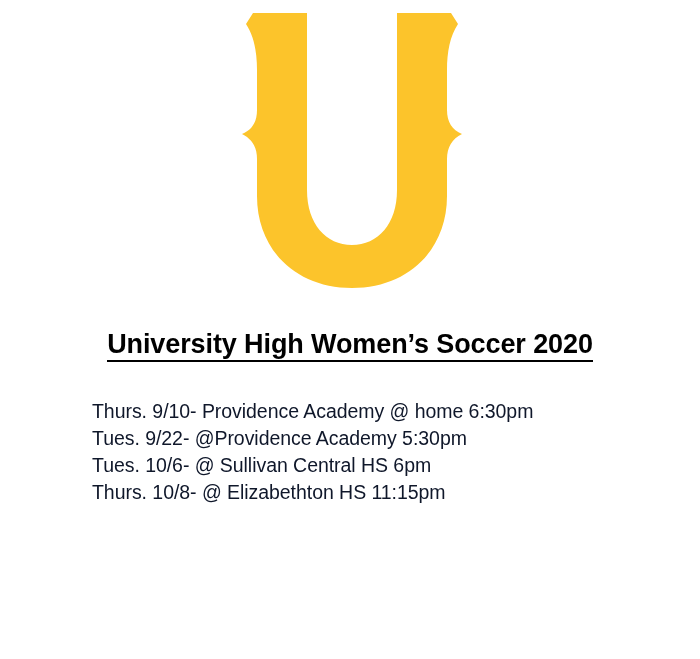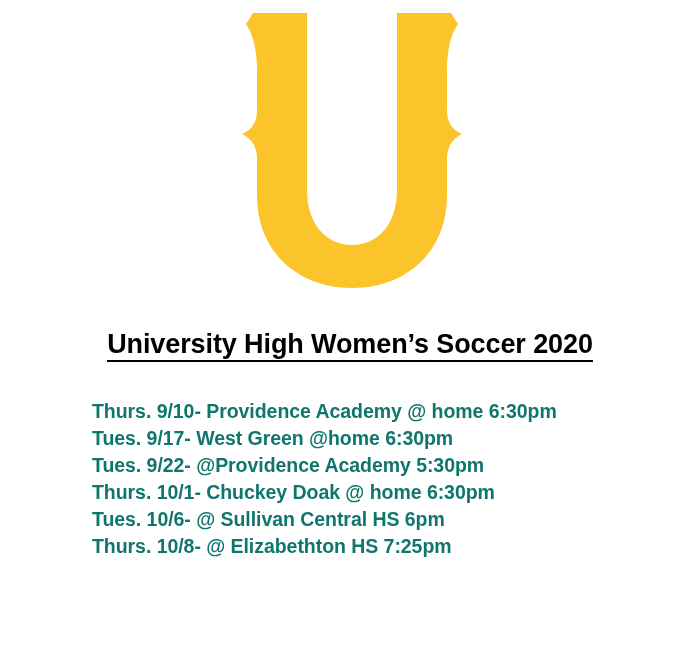--- a/index.html
+++ b/index.html
@@ -64,22 +64,22 @@
   
   .schedule {
     position: absolute;
     left: 92px;
     top: 398px;
     width: 560px;
   }
   .schedule-line {
     font-family: "Liberation Sans", sans-serif;
     font-size: 19.5px;
-    font-weight: bold;
-    color: #0f766e;
+    font-weight: normal;
+    color: #0f172a;
     line-height: 27px;
     white-space: nowrap;
     letter-spacing: -0.05px;
   }
 </style>
 </head>
 <body>
 
 <div class="page">
 
@@ -111,20 +111,18 @@
       "></path>
     </svg>
   </div>
 
   <div class="title-row">
     <span class="title-text">University High Women’s Soccer 2020</span>
   </div>
 
   <div class="schedule">
     <div class="schedule-line">Thurs. 9/10- Providence Academy @ home 6:30pm</div>
-    <div class="schedule-line">Tues. 9/17- West Green @home 6:30pm</div>
     <div class="schedule-line">Tues. 9/22- @Providence Academy 5:30pm</div>
-    <div class="schedule-line">Thurs. 10/1- Chuckey Doak @ home 6:30pm</div>
     <div class="schedule-line">Tues. 10/6- @ Sullivan Central HS 6pm</div>
-    <div class="schedule-line">Thurs. 10/8- @ Elizabethton HS 7:25pm</div>
+    <div class="schedule-line">Thurs. 10/8- @ Elizabethton HS 11:15pm</div>
   </div>
 
 </div>
 
 </body></html>

